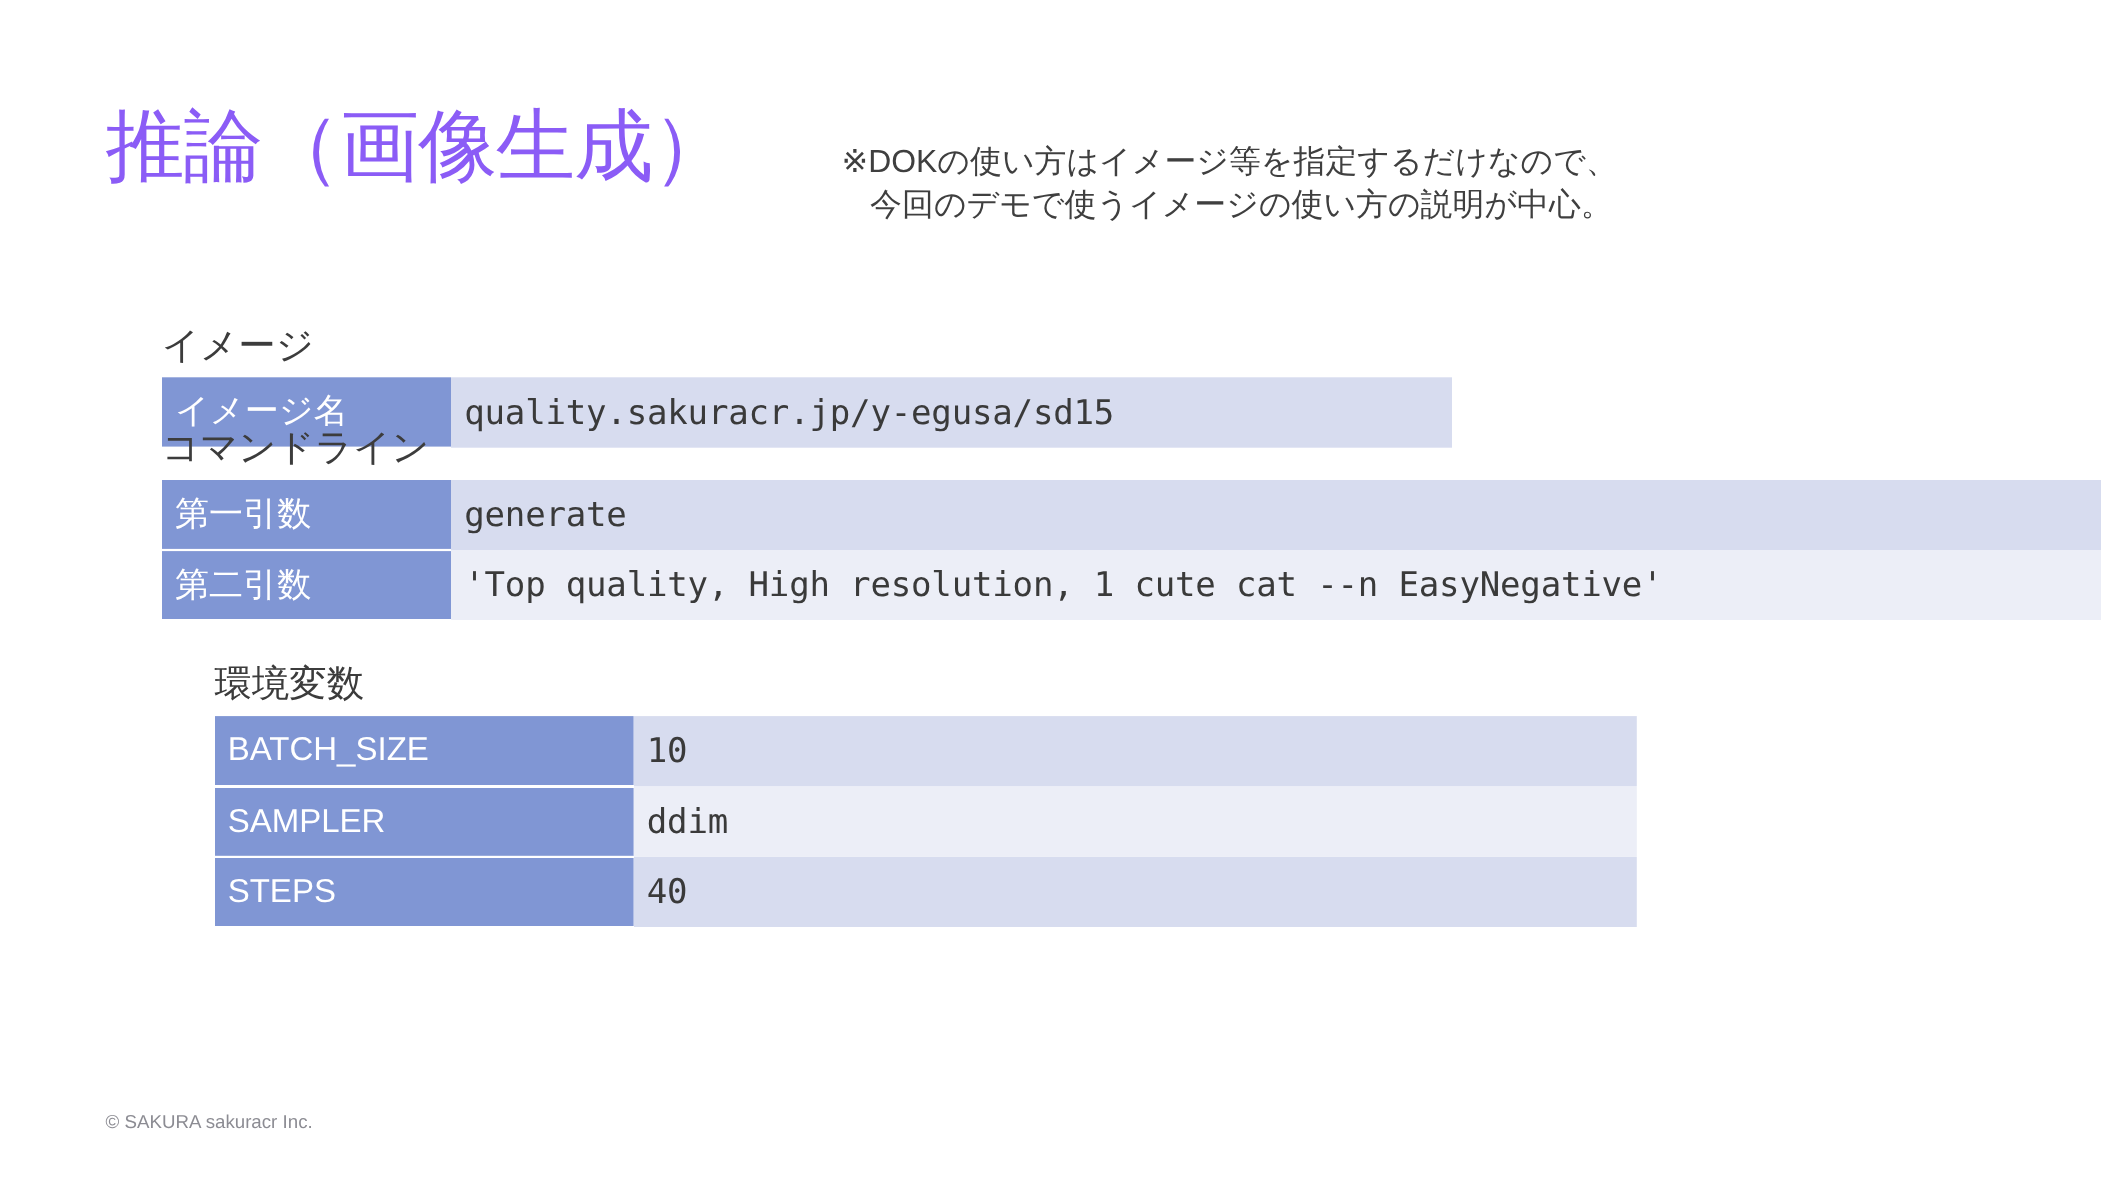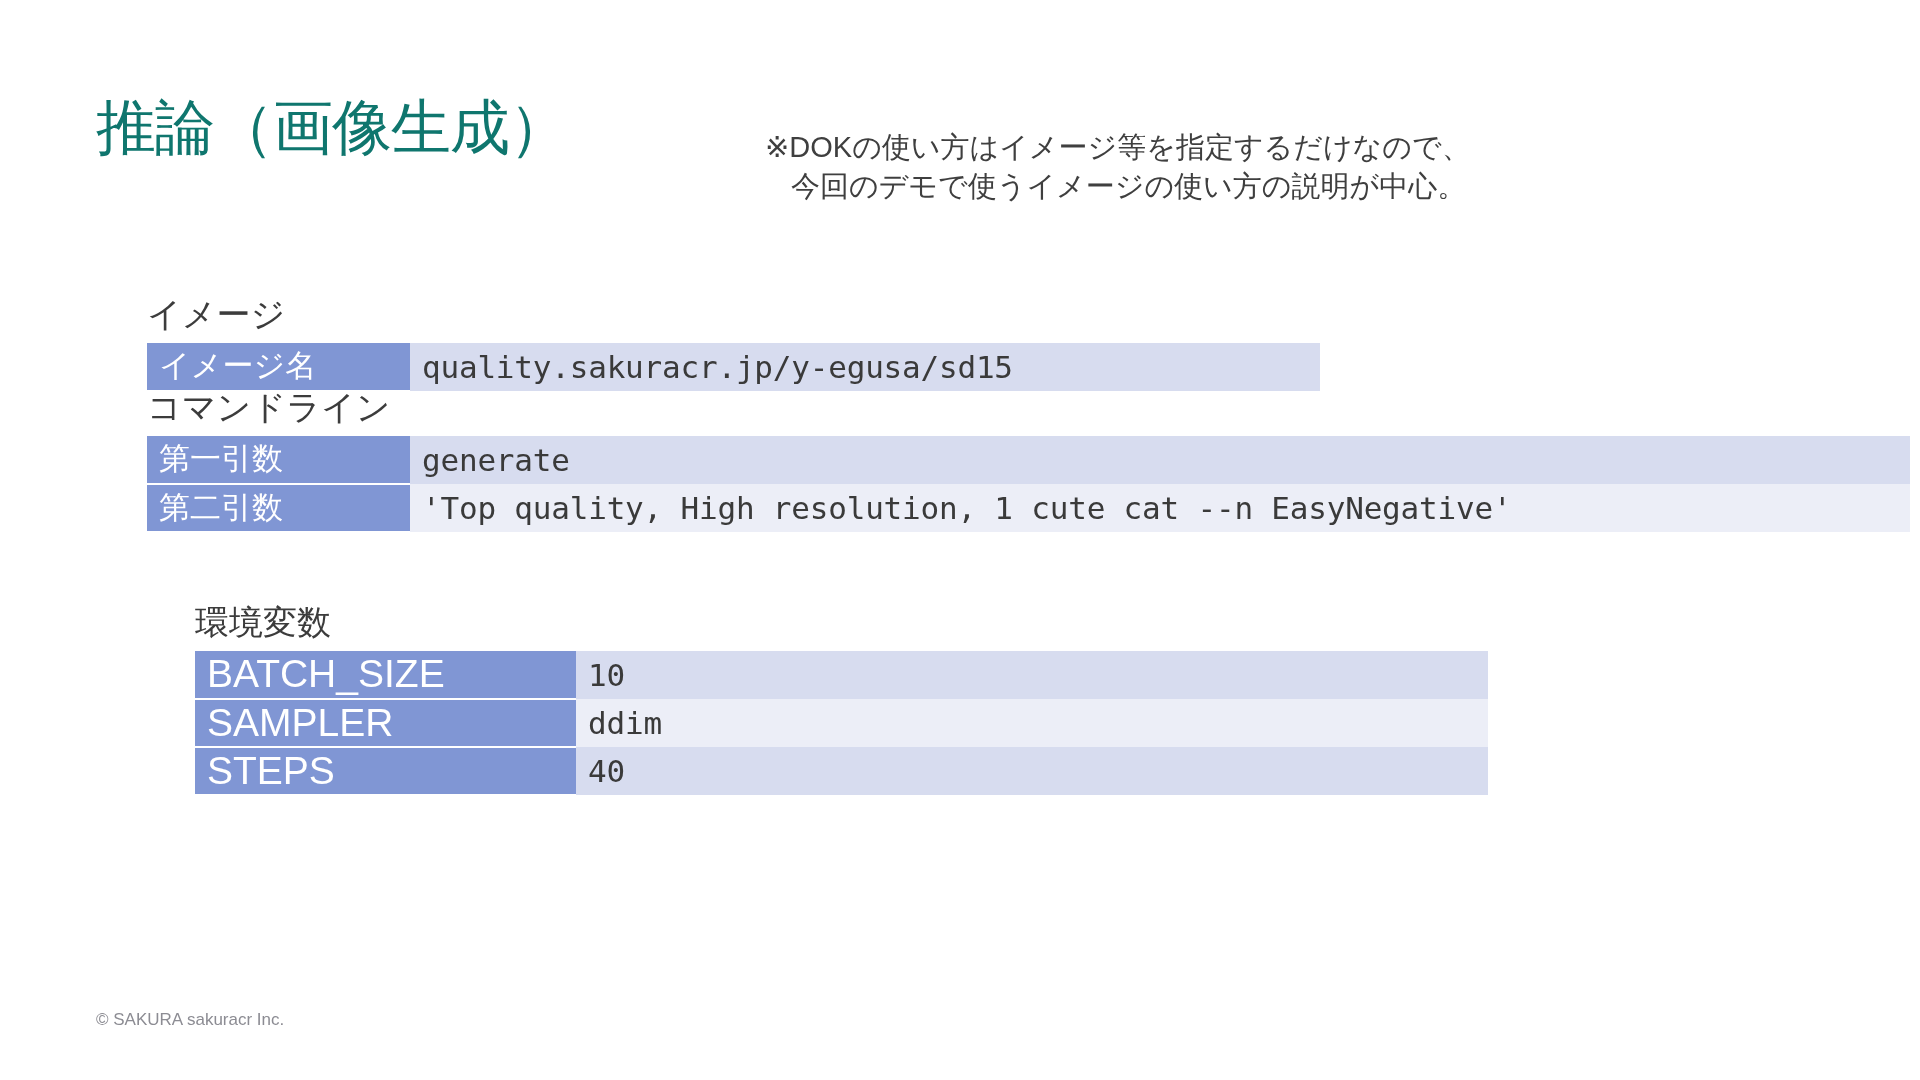--- a/index.html
+++ b/index.html
@@ -22,24 +22,24 @@
     position: absolute;
     left: 0;
     top: 0;
     width: 1920px;
     height: 230px;
   }
   .slide-title {
     position: absolute;
     left: 96px;
     top: 96px;
-    font-size: 60px;
+    font-size: 72px;
     line-height: 1.05;
     font-weight: 400;
-    color: #0f766e;
+    color: #8b5cf6;
     letter-spacing: -1px;
     white-space: nowrap;
   }
   .slide-note {
     position: absolute;
     left: 765px;
     top: 128px;
     font-size: 29px;
     line-height: 1.35;
     color: #3f3f3f;
@@ -59,21 +59,21 @@
     line-height: 1.2;
     color: #3c3c3c;
     white-space: nowrap;
   }
 
   .kv-table {
     border-collapse: collapse;
     table-layout: fixed;
     margin-top: 8px;
   }
-  .kv-table tr { height: 48px; }
+  .kv-table tr { height: 64px; }
   .kv-table td {
     padding: 0 0 0 12px;
     vertical-align: middle;
     border: 0;
     white-space: nowrap;
     overflow: hidden;
   }
   .kv-key {
     background: #8096d4;
     color: #ffffff;
@@ -99,21 +99,21 @@
   #section-cmdline { left: 147px; top: 387px; }
   #section-cmdline .kv-table { width: 1763px; }
   #section-cmdline col.c-key { width: 263px; }
   #section-cmdline col.c-val { width: 1500px; }
 
   
   #section-env { left: 147px; top: 602px; padding-left: 48px; }
   #section-env .kv-table { width: 1293px; }
   #section-env col.c-key { width: 381px; }
   #section-env col.c-val { width: 912px; }
-  #section-env .kv-key { font-size: 39px; }
+  #section-env .kv-key { font-size: 30px; }
 
   
   .slide-footer {
     position: absolute;
     left: 96px;
     top: 1010px;
     font-size: 17px;
     color: #8c8c93;
     white-space: nowrap;
   }

